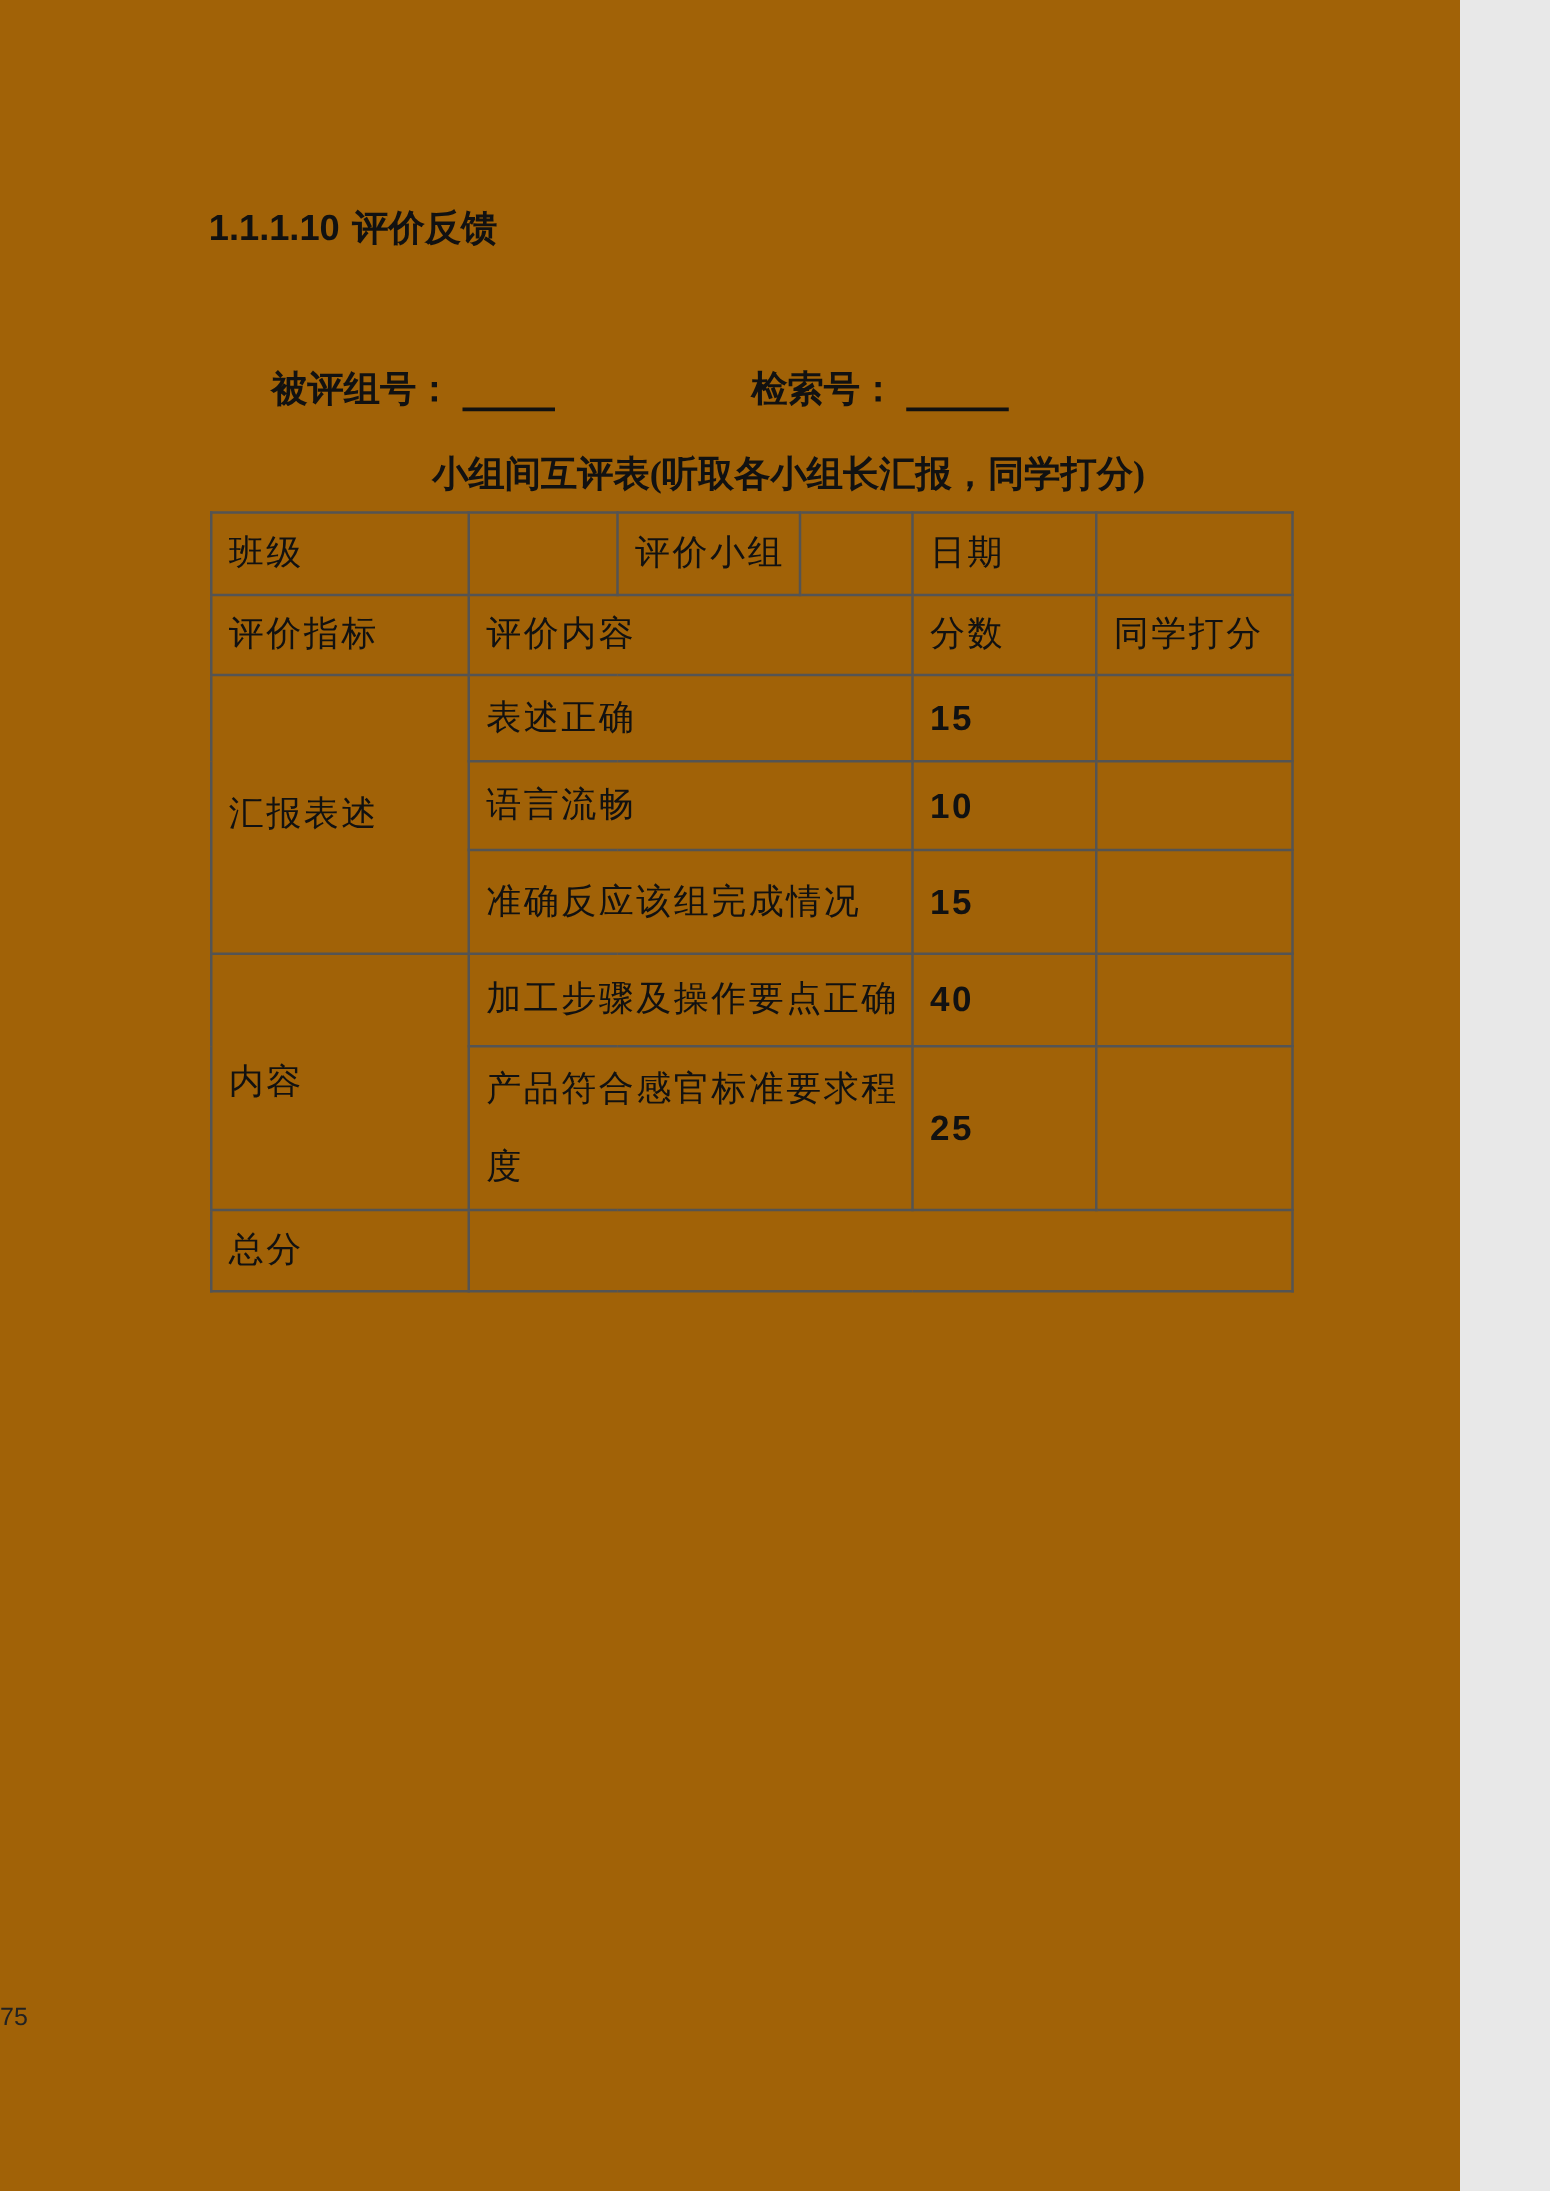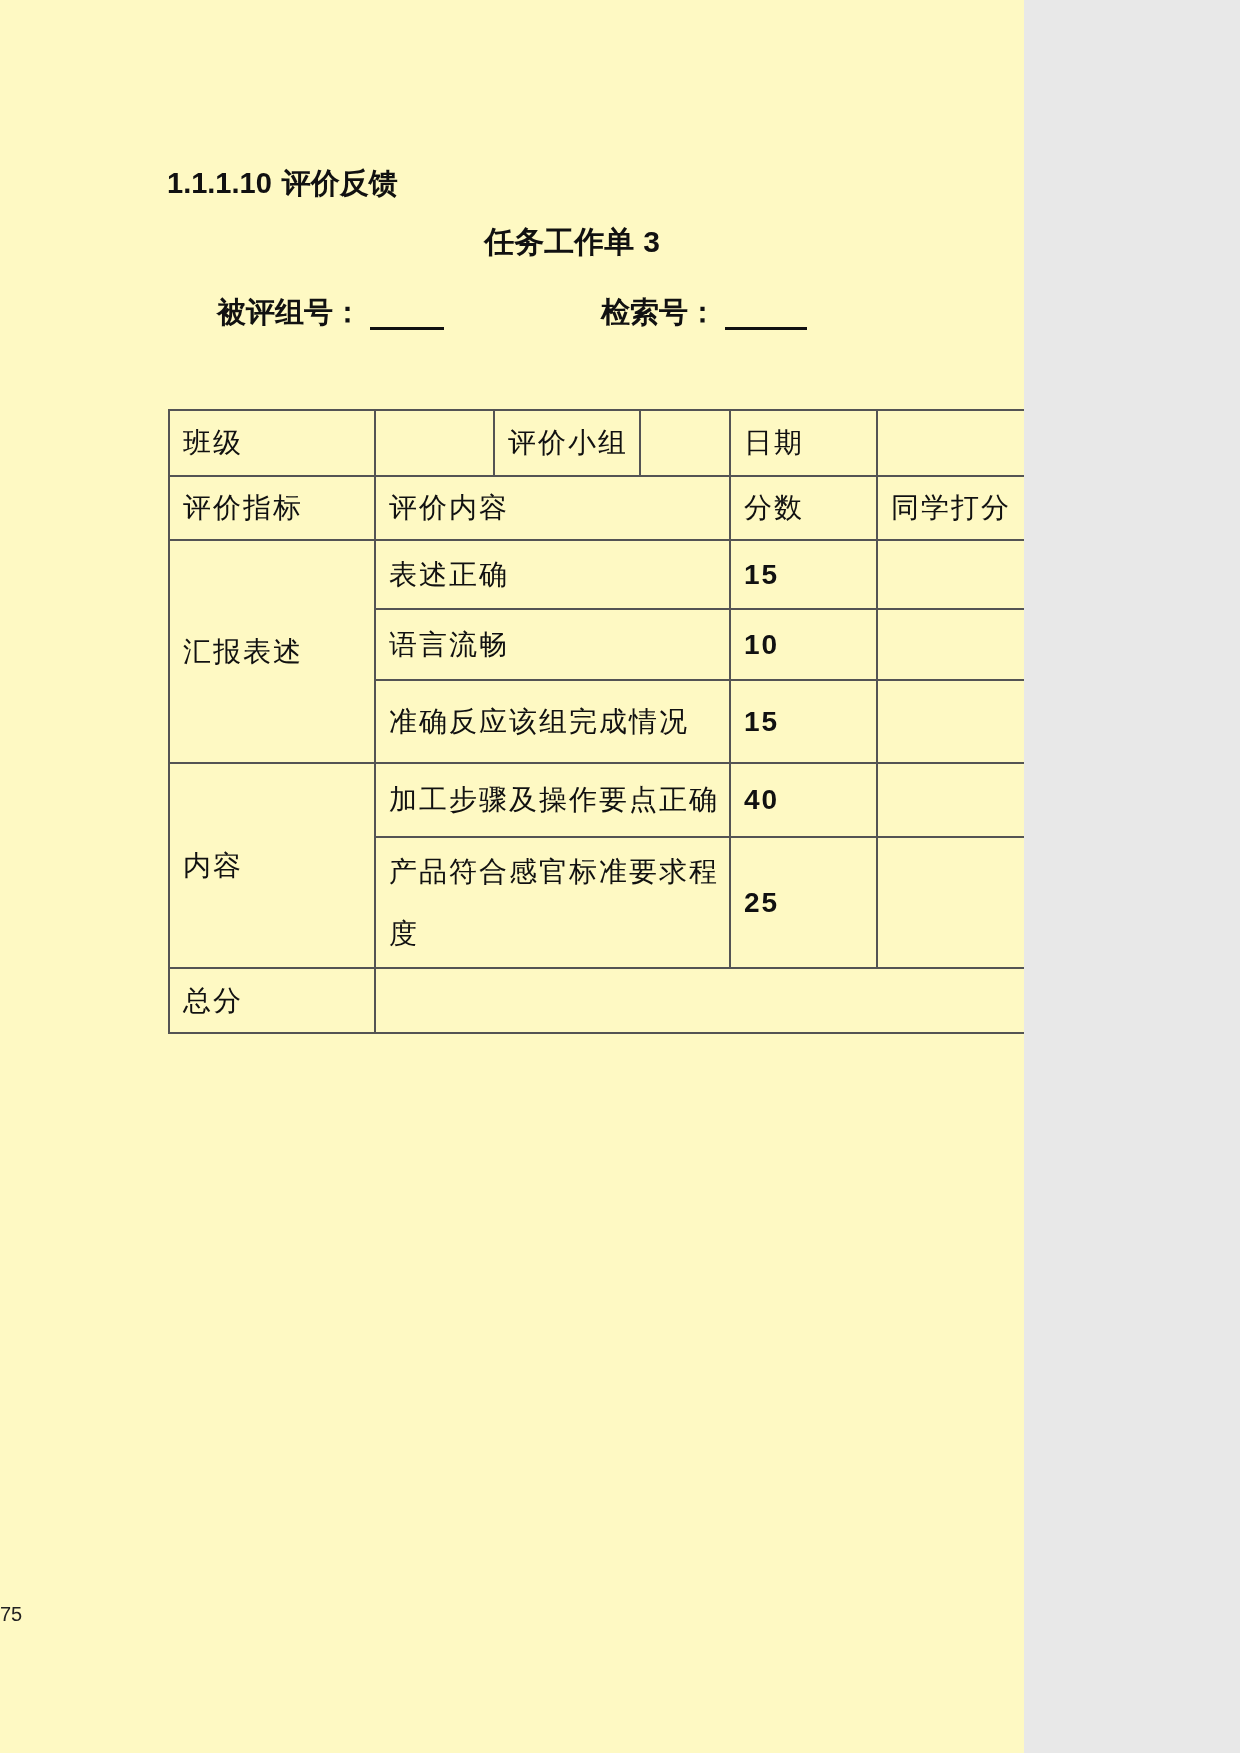--- a/index.html
+++ b/index.html
@@ -1,19 +1,19 @@
 <!DOCTYPE html>
 <html><head>
 <meta charset="utf-8">
 <style>
   html,body{margin:0;padding:0;background:#e8e8e8;}
   .page{
     position:relative;
-    width:1024px;height:1753px;
-    background:#fef9c3;
+    width:1168px;height:1753px;
+    background:#a16207;
     overflow:hidden;
     font-family:"Liberation Serif","DejaVu Serif",serif;
     color:#111;
   }
 
   .h-section{
     position:absolute;left:167px;top:163px;
     font-weight:bold;font-size:29px;line-height:40px;white-space:nowrap;
   }
   .h-section .num{font-family:"Liberation Sans","DejaVu Sans",sans-serif;margin-right:10px;}
@@ -73,28 +73,26 @@
 </style>
 </head>
 <body>
 
 <div class="page">
 
   <div class="h-section">
     <span class="num">1.1.1.10</span><span>评价反馈</span>
   </div>
 
-  <div class="subtitle">
-    <span>任务工作单</span><span class="num">3</span>
-  </div>
 
   <div class="fields">
     <span>被评组号：</span><span class="blank b1"></span><span class="gap"></span><span>检索号：</span><span class="blank b2"></span>
   </div>
 
+  <div class="tbl-title">小组间互评表(听取各小组长汇报，同学打分)</div>
 
   <table class="eval">
     <colgroup>
       <col style="width:206px">
         <col style="width:119px">
         <col style="width:146px">
       <col style="width:90px">
         <col style="width:147px">
         <col style="width:157px">
     </colgroup>

